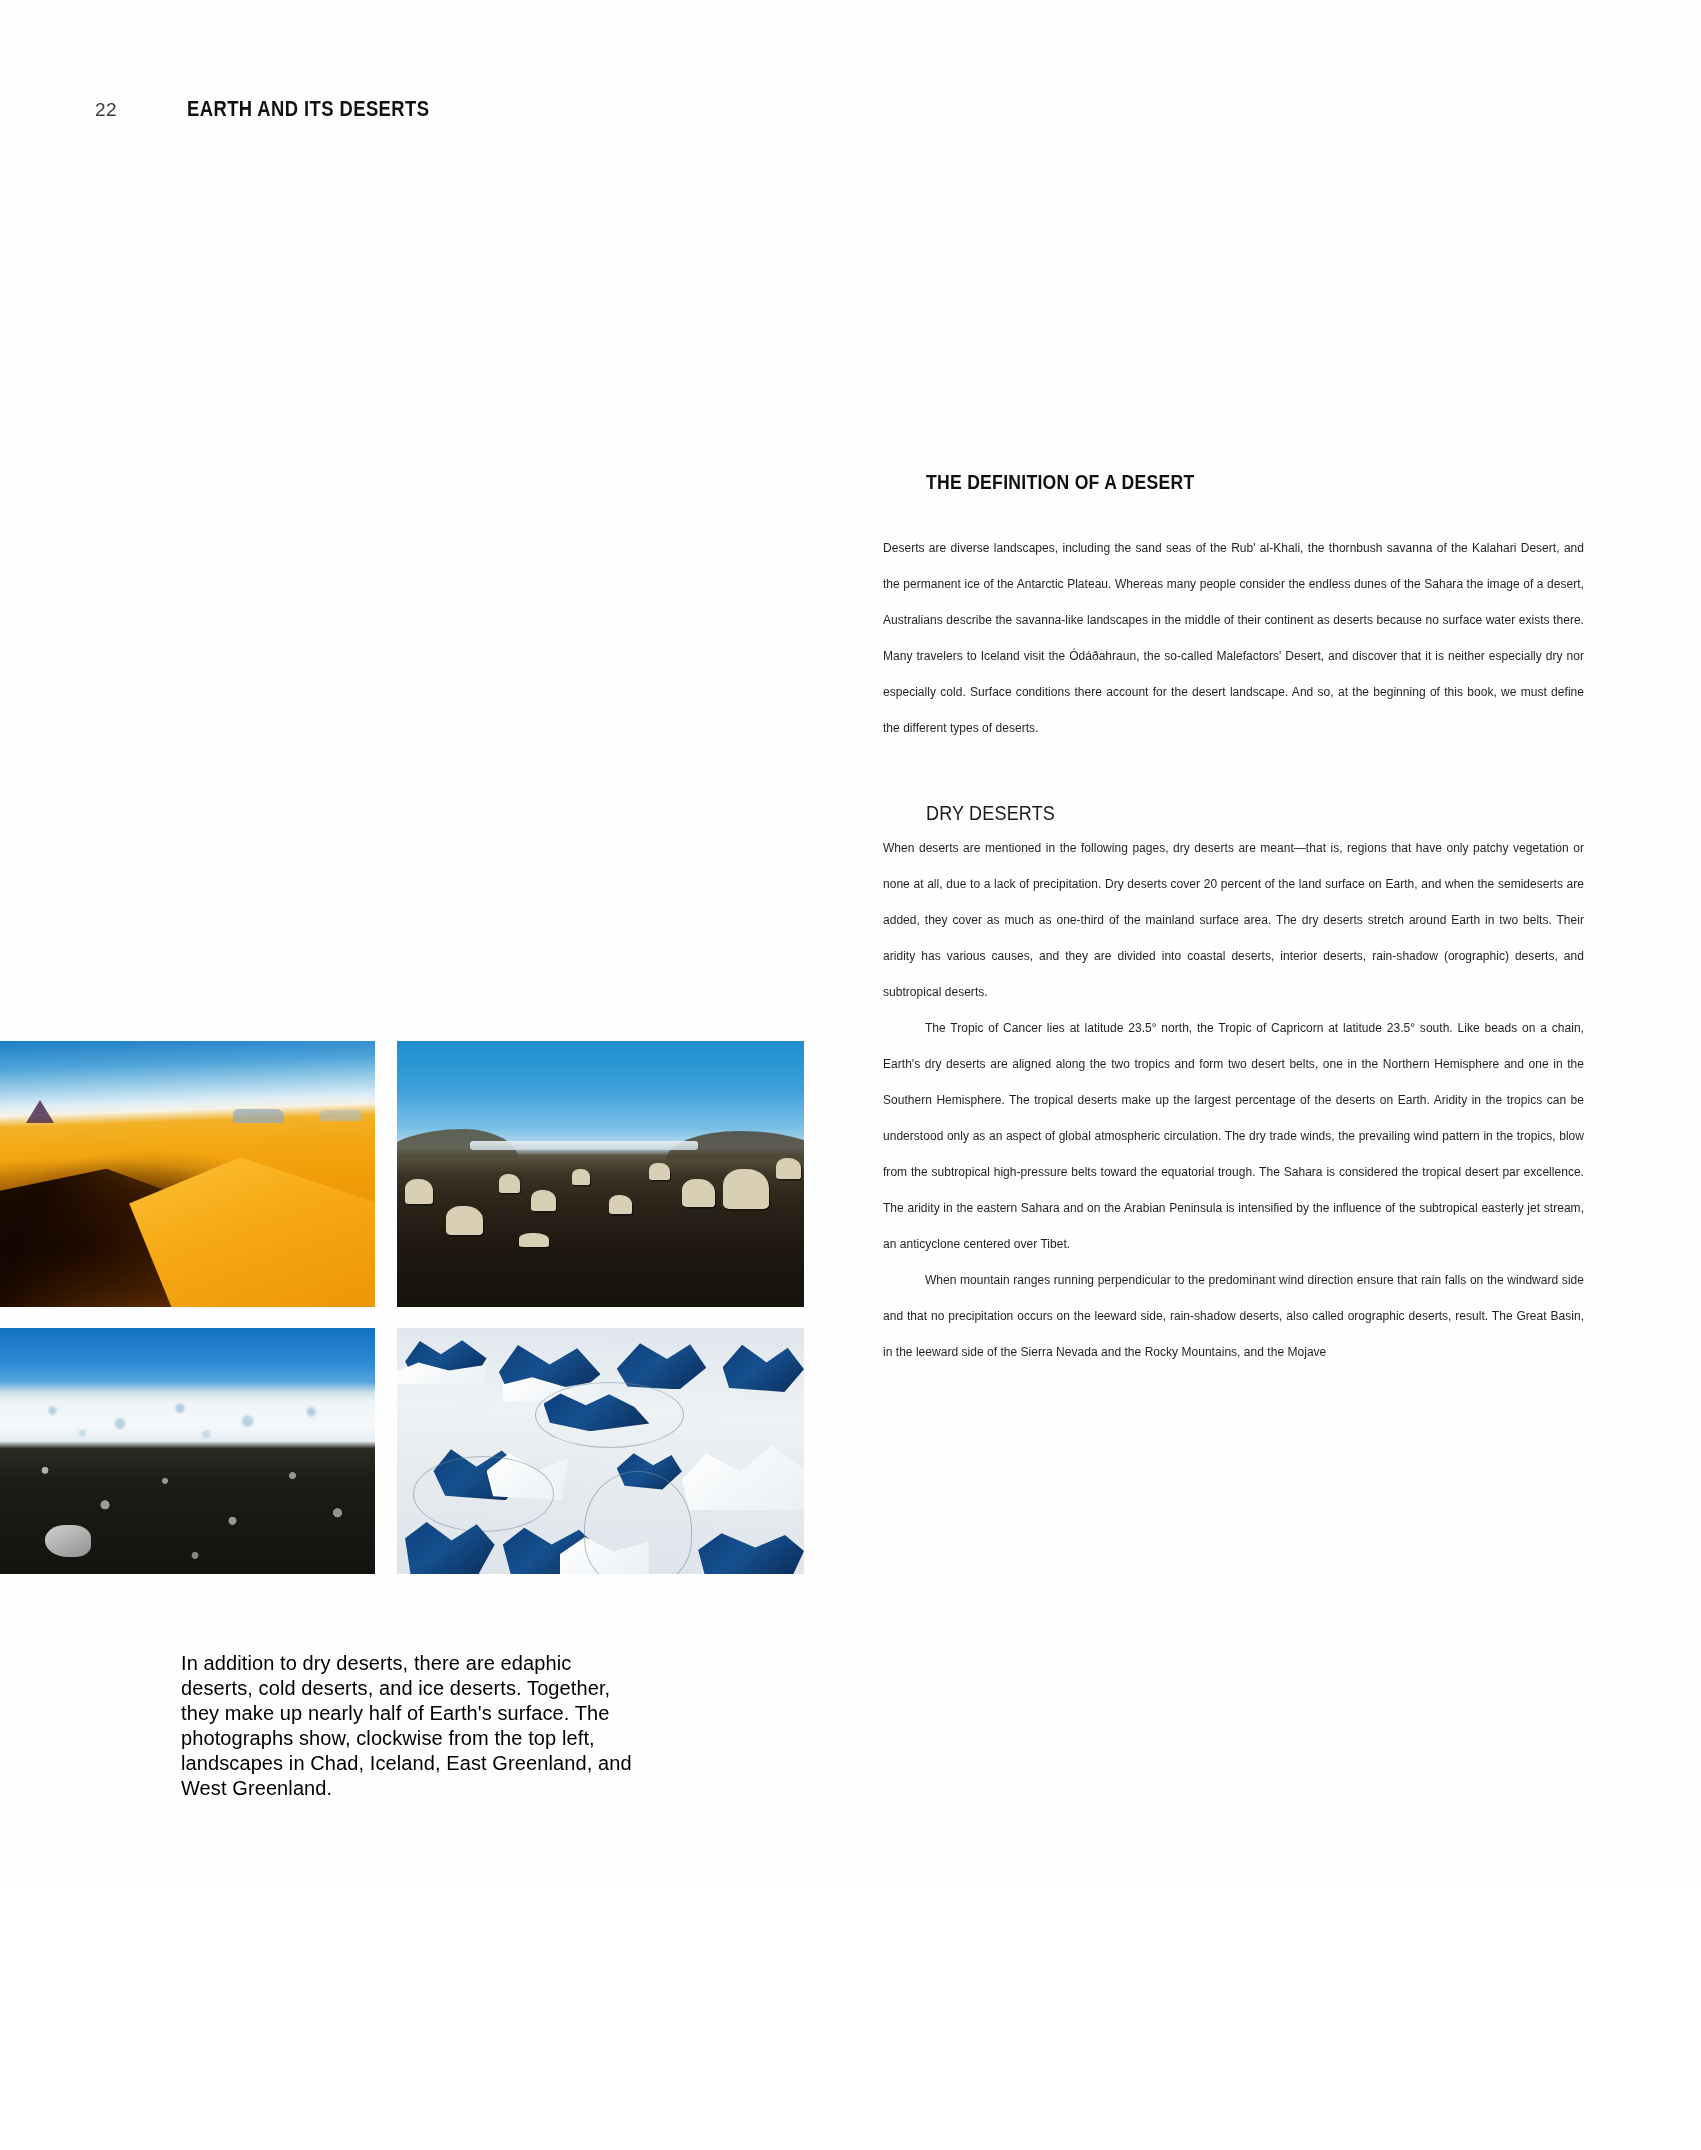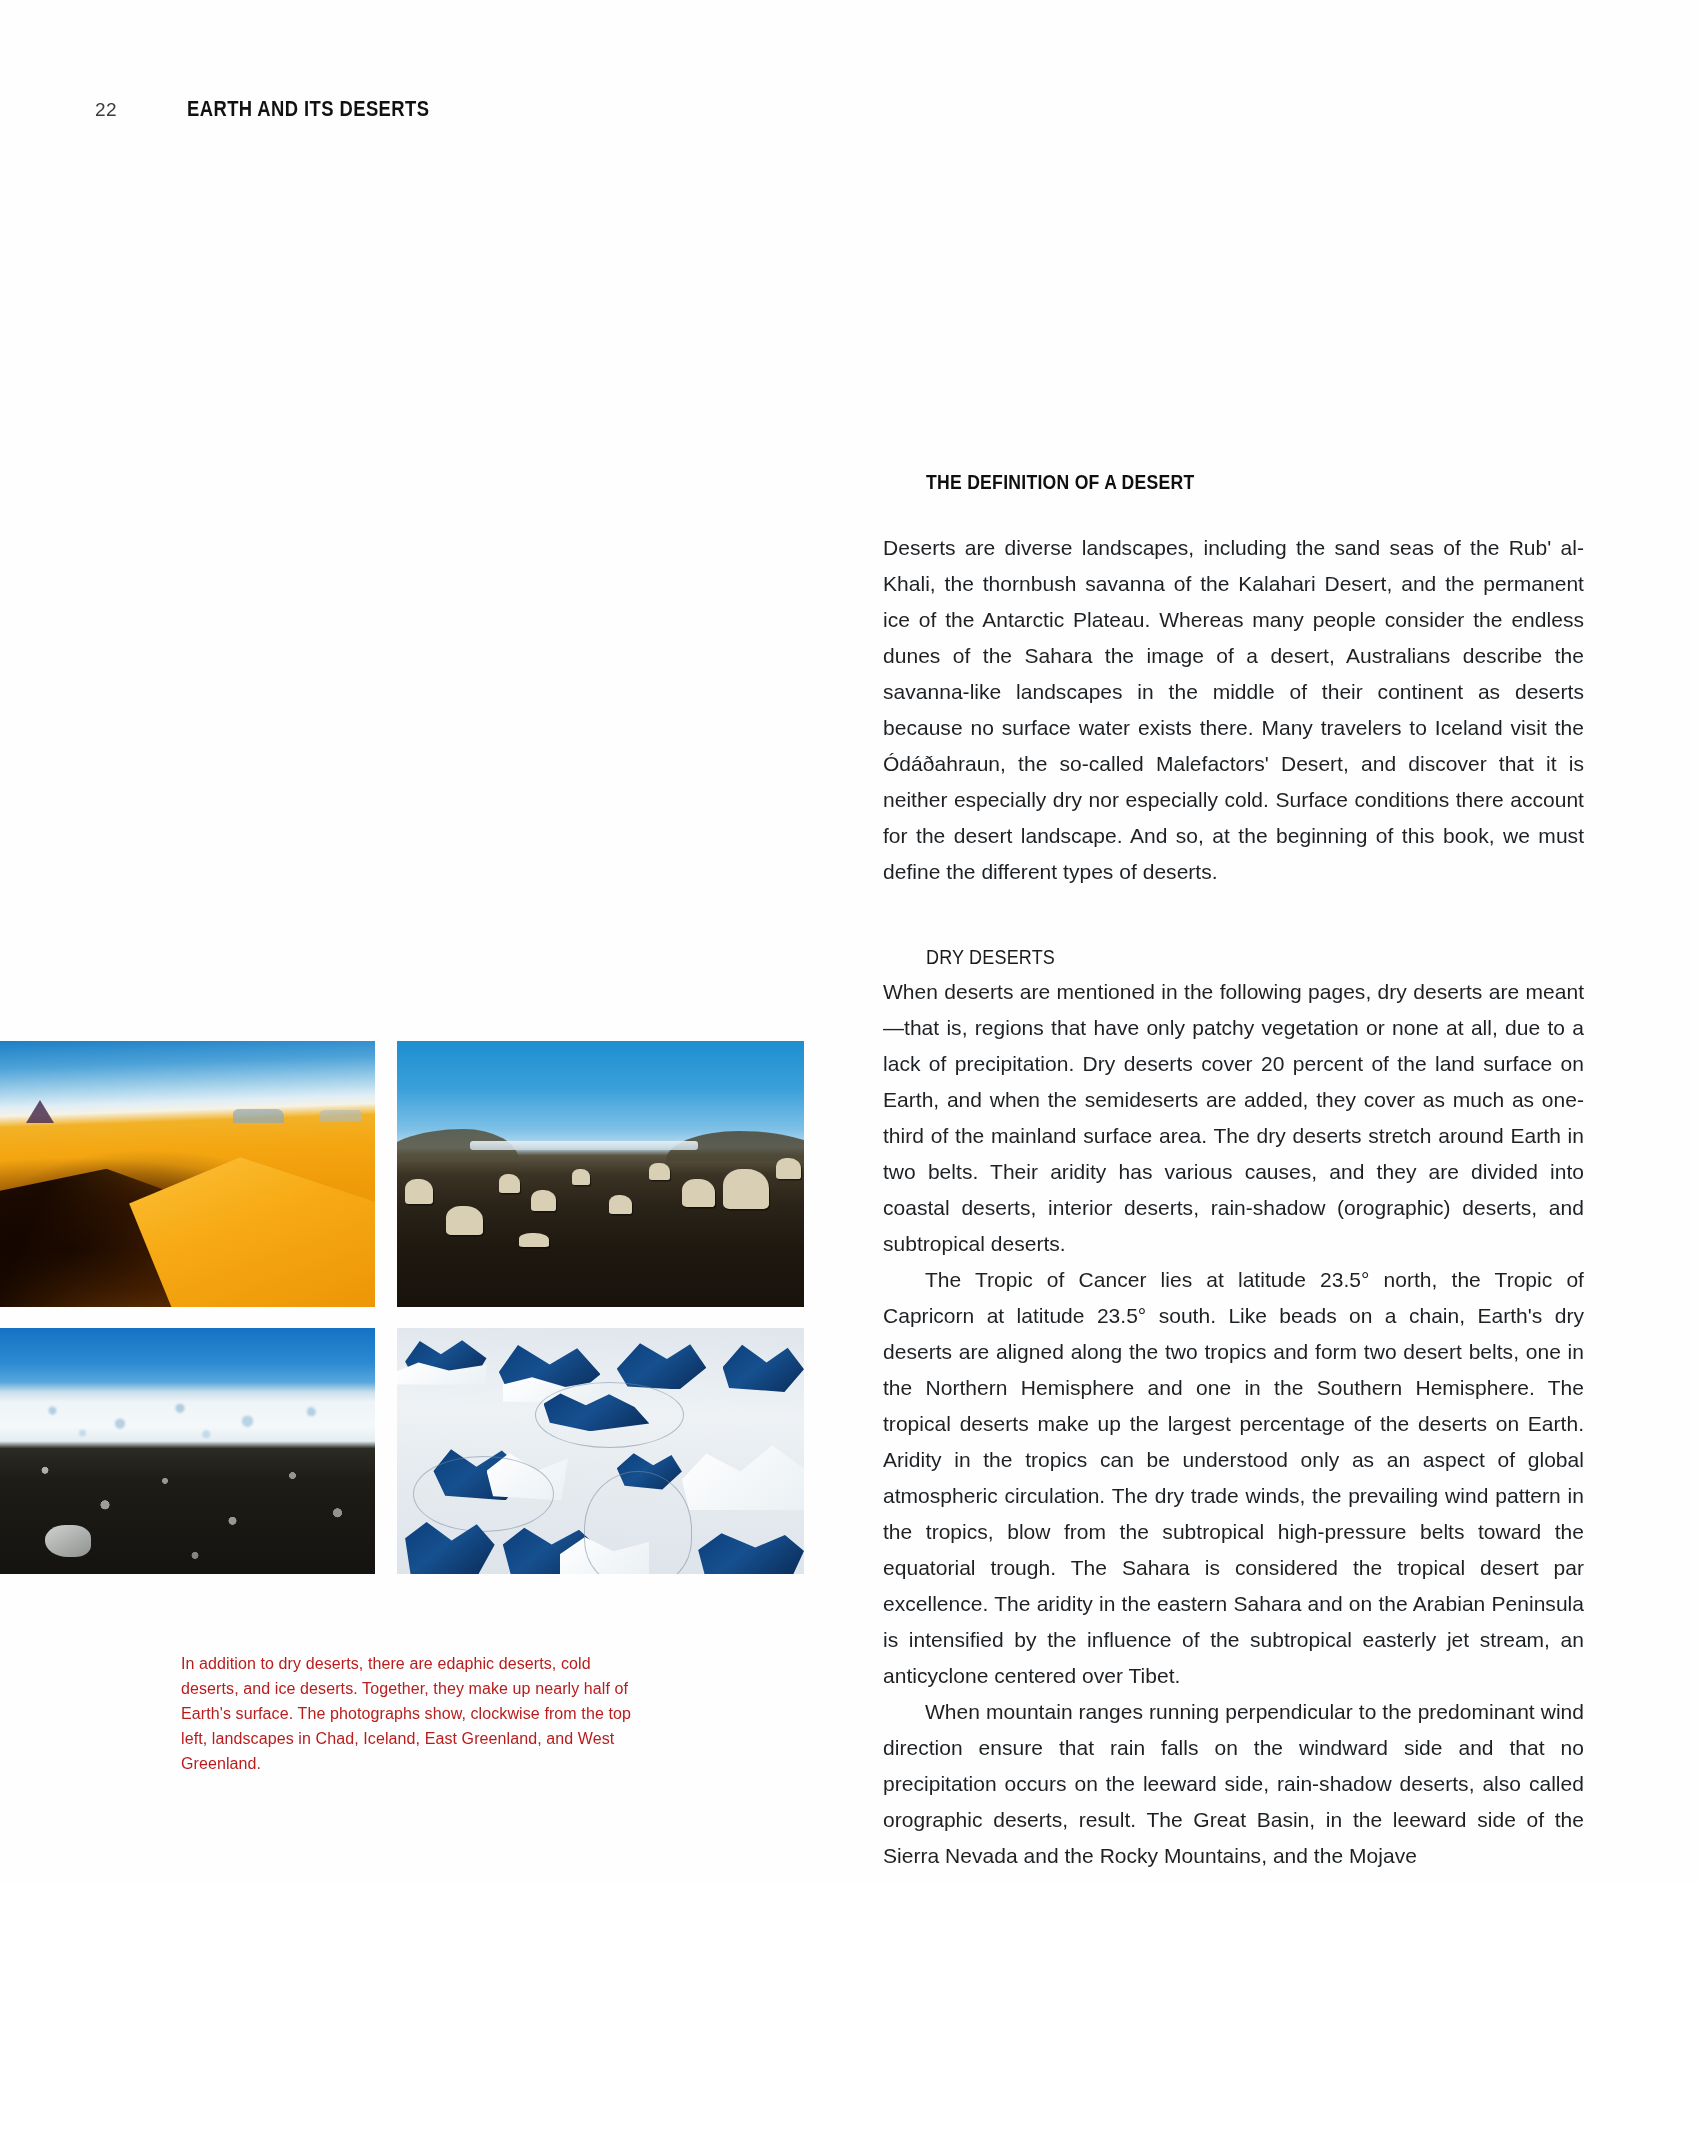--- a/index.html
+++ b/index.html
@@ -208,23 +208,23 @@
     border-radius: 50%;
     background: transparent;
   }
 
   
   .caption {
     position: absolute;
     left: 181px;
     top: 1651px;
     width: 461px;
-    font-size: 16px;
+    font-size: 20px;
     line-height: 25px;
-    color: #b91c1c;
+    color: #000000;
     font-family: "Liberation Sans", sans-serif;
     letter-spacing: 0.1px;
   }
 
   
   .col {
     position: absolute;
     left: 883px;
     top: 471px;
     width: 701px;
@@ -244,21 +244,21 @@
     font-size: 20px;
     font-weight: normal;
     color: #1a1a1a;
     letter-spacing: 0.2px;
     transform: scaleX(0.9);
     transform-origin: left center;
     font-family: "Liberation Sans", sans-serif;
   }
   p.body {
     margin: 0;
-    font-size: 21px;
+    font-size: 12px;
     line-height: 36px;
     color: #1e2124;
     text-align: justify;
     text-justify: inter-word;
     font-family: "Liberation Sans", sans-serif;
     letter-spacing: 0.03px;
   }
   p.body.indent { text-indent: 42px; }
   .gap-lg { height: 56px; }
 </style>

